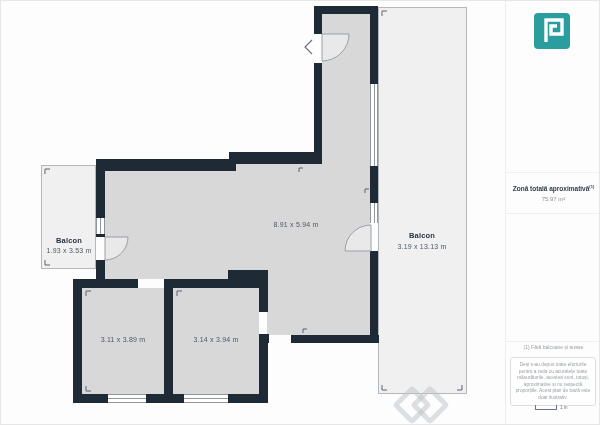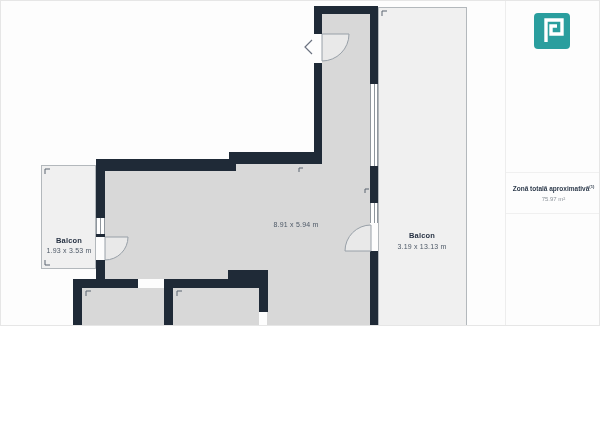--- a/index.html
+++ b/index.html
@@ -1,17 +1,17 @@
 <!DOCTYPE html>
 <html><head>
 <meta charset="utf-8">
 <style>
   html,body{margin:0;padding:0;background:#fff;}
   .page{
-    position:relative;width:600px;height:326px;background:#fdfdfd;
+    position:relative;width:600px;height:425px;background:#fdfdfd;
     font-family:"Liberation Sans",sans-serif;overflow:hidden;
     border:1px solid #e6e6e6;box-sizing:border-box;padding-left:12px;
   }
   .abs{position:absolute;}
   .fill{position:absolute;background:#d8d8d8;}
   .balc{position:absolute;background:#f0f0f0;border:1px solid #b3b8bc;box-sizing:border-box;}
   .wall{position:absolute;background:#1f2a37;}
   .win{position:absolute;background:#ffffff;box-sizing:border-box;}
   .winv{border-left:1px solid #8f969d;border-right:1px solid #8f969d;}
   .winv i{position:absolute;left:50%;top:0;bottom:0;width:1px;margin-left:-0.5px;background:#8f969d;}

